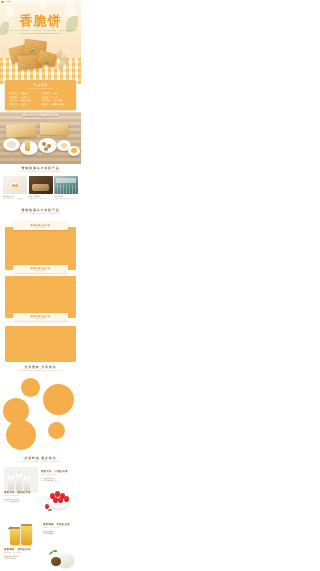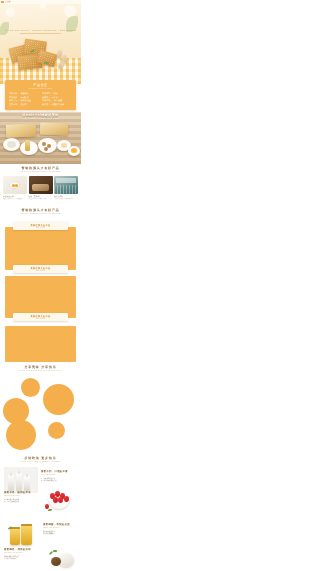--- a/index.html
+++ b/index.html
@@ -138,20 +138,21 @@
     <div class="hero-bokeh" style="left:64px;top:5px;width:12px;height:12px;"></div>
     <div class="hero-bokeh" style="left:40px;top:3px;width:6px;height:6px;"></div>
     <div class="hero-leaf" style="left:66px;top:16px;width:12px;height:16px;"></div>
     <div class="hero-leaf" style="left:0px;top:22px;width:9px;height:13px;background:rgba(150,180,110,.35);"></div>
 
     <div class="topbar">
       <div class="tb-sq"></div>
       <div class="tb-tx">天猫超市</div>
     </div>
 
+    <div class="hero-title">香脆饼</div>
     <div class="hero-rule"></div>
     <div class="hero-sub">XIANG CUI BING  .  CRISPY BISCUIT  .  DELICIOUS</div>
 
     <div class="biscuit-zone">
       <div class="cloth"></div>
       <div class="bisc" style="left:10px;top:10px;width:20px;height:15px;transform:rotate(-14deg);"></div>
       <div class="bisc" style="left:24px;top:4px;width:22px;height:16px;transform:rotate(8deg);"></div>
       <div class="bisc" style="left:18px;top:19px;width:24px;height:14px;transform:rotate(-5deg);"></div>
       <div class="bisc" style="left:38px;top:16px;width:18px;height:13px;transform:rotate(16deg);"></div>
       <div class="almond" style="left:57px;top:14px;width:5px;height:8px;transform:rotate(18deg);"></div>

